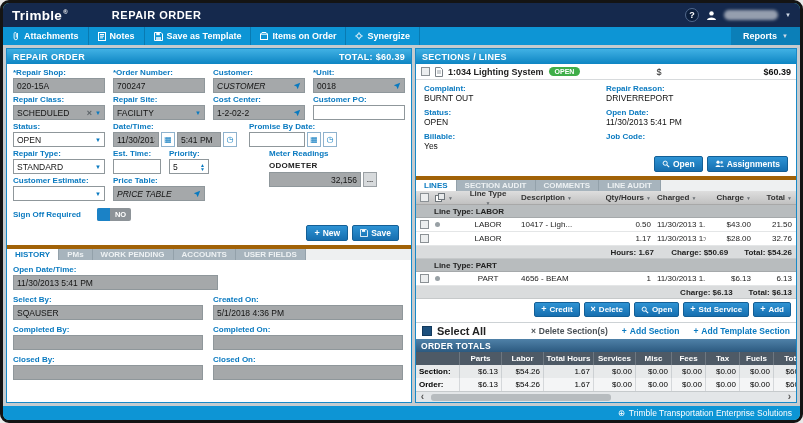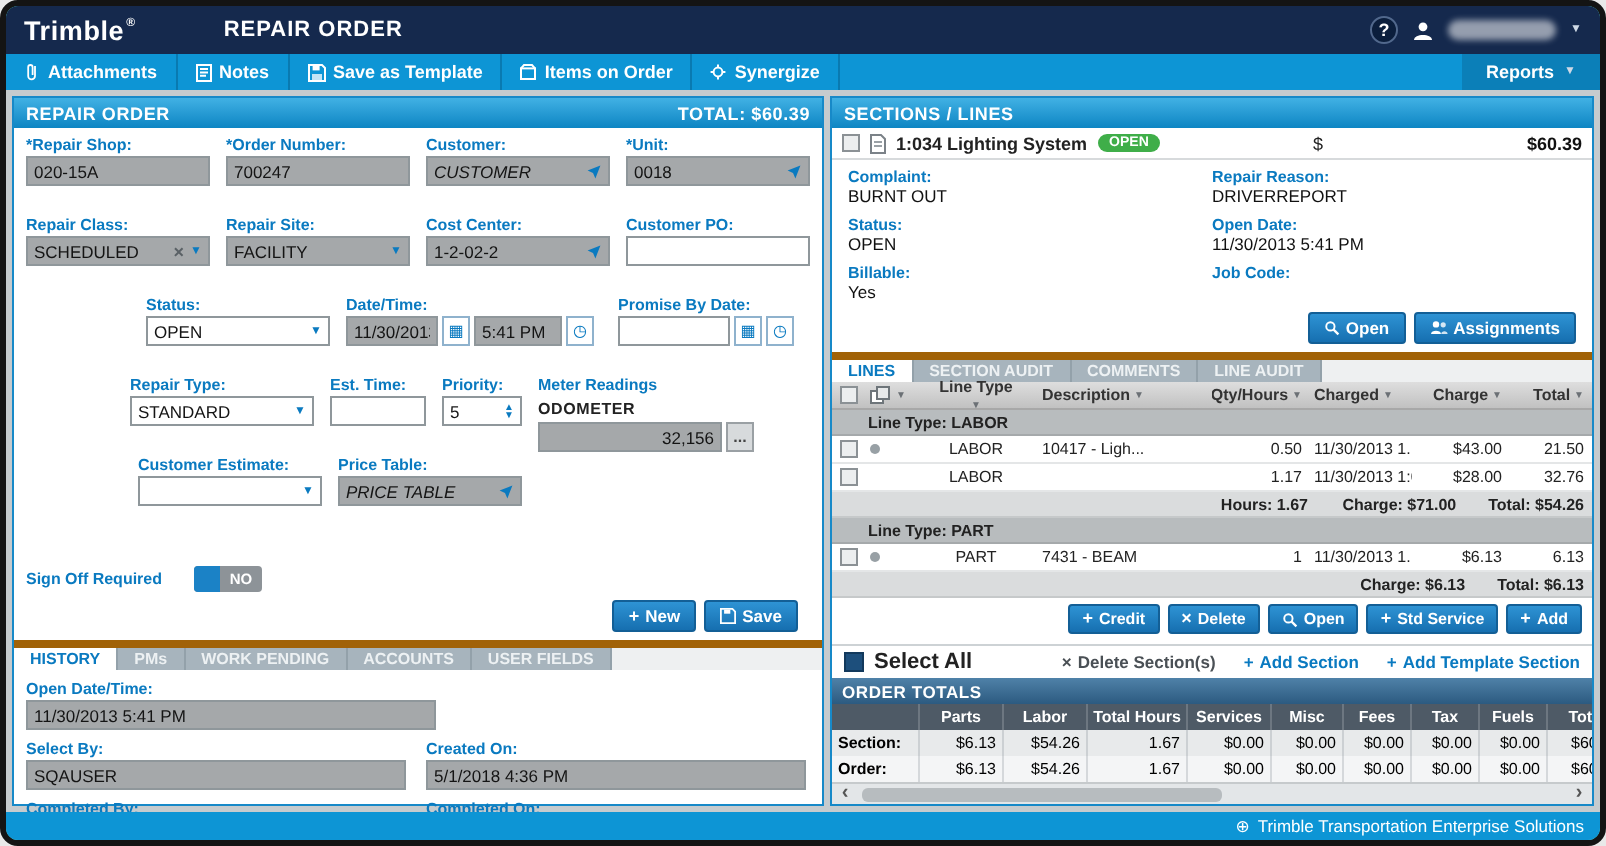--- a/index.html
+++ b/index.html
@@ -30,21 +30,21 @@
   
   .content { flex:1; display:flex; gap:3px; padding:3px; min-height:0; background:#c6cbce; }
   .panel { background:#fff; border:1px solid #1789c8; display:flex; flex-direction:column; min-height:0; }
   .panel.left { width:406px; flex:0 0 auto; }
   .panel.right { flex:1; min-width:0; }
   .phead { height:15px; flex:0 0 auto; background:linear-gradient(#41b1e4,#0d85c3); color:#fff; font-size:9px;
            font-weight:bold; display:flex; align-items:center; justify-content:space-between; padding:0 6px; letter-spacing:.3px; }
 
   
   .form { padding:4px 6px 0; flex:0 0 auto; }
-  .frow { display:flex; gap:8px; margin-bottom:15px;justify-content:flex-end; }
+  .frow { display:flex; gap:8px; margin-bottom:2px; }
   .fg { display:flex; flex-direction:column; width:92px; flex:0 0 auto; }
   .fg > label { color:#0a7ac0; font-weight:bold; font-size:8px; margin-bottom:1px; white-space:nowrap; }
   .inp { height:15px; border:1px solid #8f979b; background:#a5a8aa; color:#141414; font-size:8.5px;
          display:flex; align-items:center; padding:0 3px; overflow:hidden; white-space:nowrap; width:100%; }
   .inp.white { background:#fff; }
   .inp .txt { overflow:hidden; white-space:nowrap; flex:1 1 auto; min-width:0; }
   .inp.italic .txt { font-style:italic; }
   .inp .txt.right { text-align:right; }
   .icon-blue { color:#0a7ac0; margin-left:auto; flex:0 0 auto; display:flex; align-items:center; }
   .caret-glyph { color:#0a7ac0; font-size:6px; margin-left:auto; flex:0 0 auto; }
@@ -622,34 +622,34 @@
           <span class="gc w-ic"></span>
           <span class="gc w-type">LABOR</span>
           <span class="gc w-desc"></span>
           <span class="gc w-qty">1.17</span>
           <span class="gc w-chgd">11/30/2013 1:0...</span>
           <span class="gc w-chg">$28.00</span>
           <span class="gc w-tot">32.76</span>
         </div>
         <div class="gsum">
           <span class="s-hours">Hours: 1.67</span>
-          <span class="s-charge">Charge: $71.00</span>
+          <span class="s-charge">Charge: $50.69</span>
           <span class="s-total">Total: $54.26</span>
         </div>
 
         <div class="ggroup">Line Type: PART</div>
         <div class="grow">
           <span class="gc w-cb">
               <span class="cb"></span>
             </span>
           <span class="gc w-ic">
               <span class="dot"></span>
             </span>
           <span class="gc w-type">PART</span>
-          <span class="gc w-desc">7431 - BEAM</span>
+          <span class="gc w-desc">4656 - BEAM</span>
           <span class="gc w-qty">1</span>
           <span class="gc w-chgd">11/30/2013 1...</span>
           <span class="gc w-chg">$6.13</span>
           <span class="gc w-tot">6.13</span>
         </div>
         <div class="gsum">
           <span class="s-hours"></span>
           <span class="s-charge">Charge: $6.13</span>
           <span class="s-total">Total: $6.13</span>
         </div>

